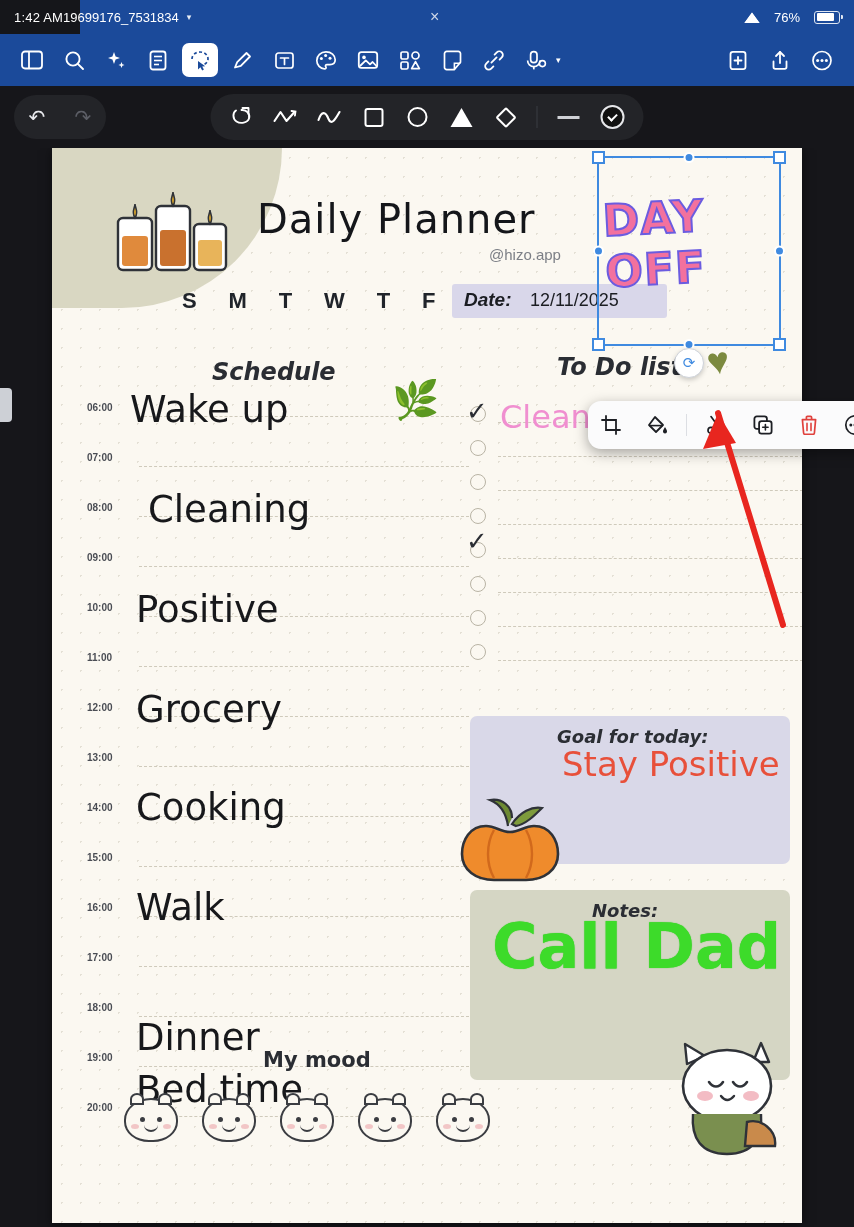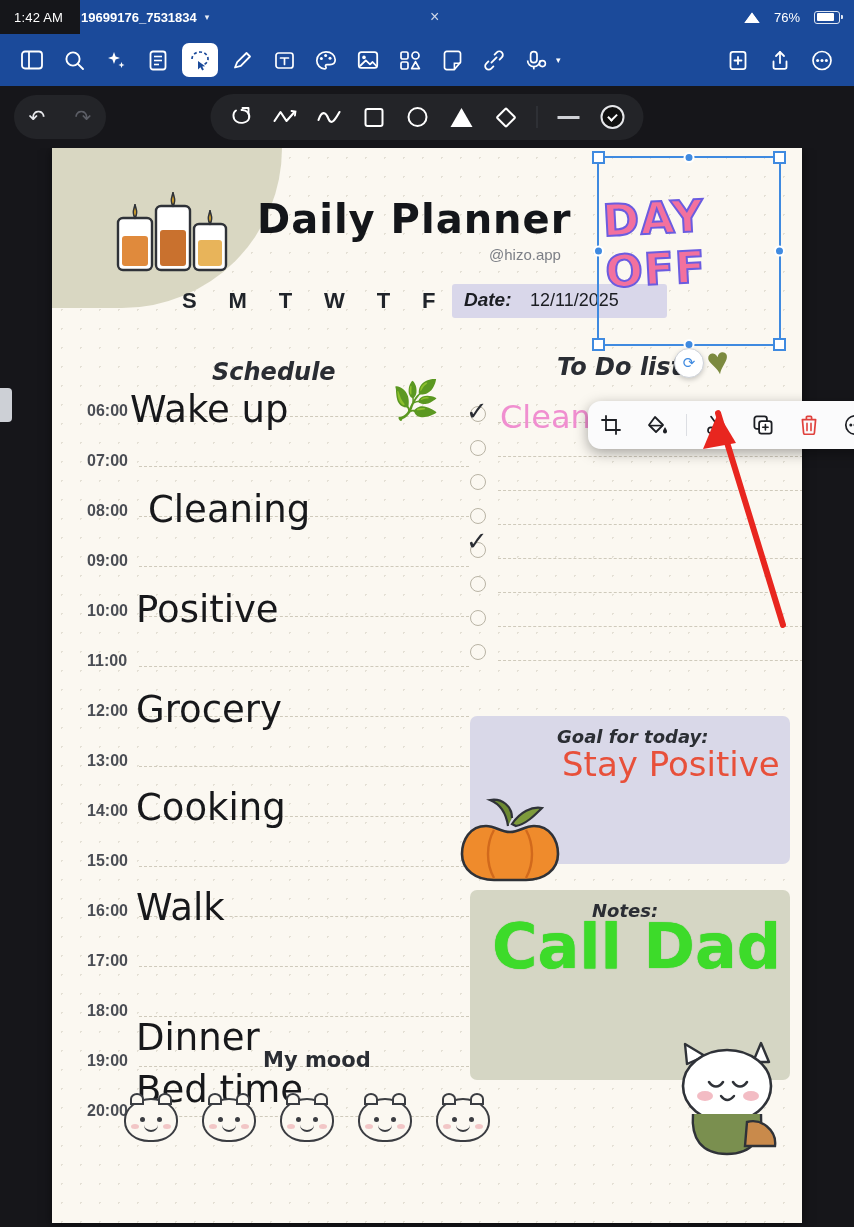--- a/index.html
+++ b/index.html
@@ -19,23 +19,22 @@
   .statusbar {
     height: 34px;
     background: #1b4a9a;
     display: flex; align-items: center;
     padding: 0 14px;
     color: #fff; font-size: 13px;
     position: relative;
   }
   .status-time { font-size: 13px; font-weight: 500; letter-spacing: .2px; }
   .status-tabtitle {
-    margin-left: 18px;
     font-size: 13px;
-    font-weight: 700;
+    font-weight: 400;
     white-space: nowrap;
     overflow: hidden;
     text-overflow: ellipsis;
     max-width: 260px;
   }
   .status-chevron { margin-left: 8px; font-size: 9px; opacity: .9; }
   .tab-close {
     margin-left: auto;
     margin-right: 0;
     position: absolute; left: 430px; top: 50%; transform: translateY(-50%);
@@ -156,21 +155,21 @@
   
   .corner-blob {
     position: absolute; left: -60px; top: -90px;
     width: 290px; height: 250px;
     background: #d9d7c2;
     border-radius: 0 0 160px 0;
   }
   .page-title {
     position: absolute; left: 205px; top: 48px;
     font-family: "DejaVu Sans", sans-serif;
-    font-size: 40px; font-weight: 700; color: #14161a;
+    font-size: 40px; font-weight: 400; color: #14161a;
     letter-spacing: 1px;
   }
   .page-handle {
     position: absolute; left: 437px; top: 98px;
     font-size: 15px; color: #7c7f86;
     font-family: "Liberation Sans", sans-serif;
   }
   .weekdays {
     position: absolute; left: 130px; top: 140px;
     width: 300px;
@@ -200,21 +199,21 @@
   
   .sec-schedule {
     position: absolute; left: 160px; top: 210px;
     font-size: 24px; font-style: italic; font-weight: 700; color: #2a2d33;
     font-family: "DejaVu Sans", sans-serif;
   }
   .times { position: absolute; left: 35px; top: 248px; }
   .time-row { height: 50px; position: relative; }
   .time-row .t {
     position: absolute; left: 0; top: 6px;
-    font-size: 16px; color: #4a4d54; font-weight: 700;
+    font-size: 10px; color: #4a4d54; font-weight: 700;
     font-family: "Liberation Sans", sans-serif;
   }
   .time-row .ln {
     position: absolute; left: 52px; top: 20px; width: 330px;
     border-top: 1.5px dashed #cfcabb;
   }
   .hw {
     position: absolute;
     font-family: "DejaVu Sans", sans-serif;
     color: #17181b;

